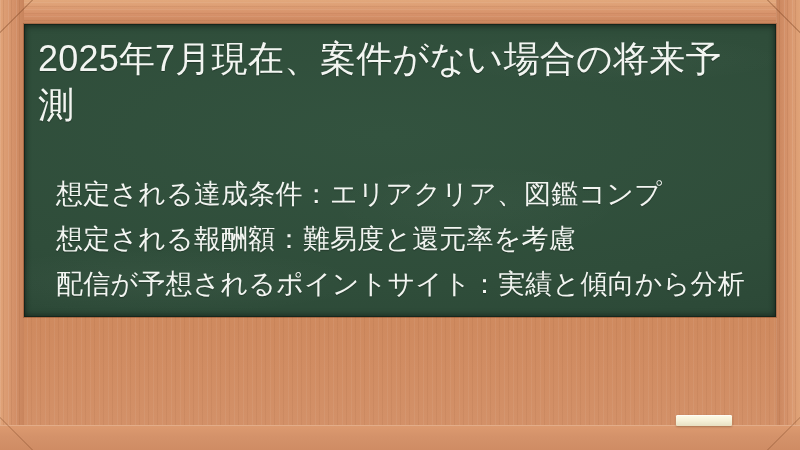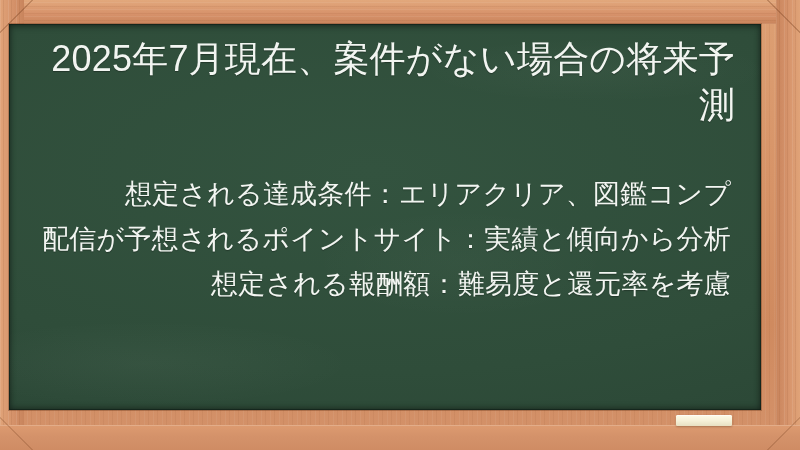--- a/index.html
+++ b/index.html
@@ -114,33 +114,32 @@
   .miter.tr { right: 0; top: 0;
     background: linear-gradient(225deg, rgba(0,0,0,0) 0 46%, rgba(110,56,24,0.30) 46% 49%, rgba(0,0,0,0) 49%); }
   .miter.bl { left: 0;  bottom: 0;
     background: linear-gradient(45deg,  rgba(0,0,0,0) 0 46%, rgba(110,56,24,0.22) 46% 49%, rgba(0,0,0,0) 49%); }
   .miter.br { right: 0; bottom: 0;
     background: linear-gradient(315deg, rgba(0,0,0,0) 0 46%, rgba(110,56,24,0.22) 46% 49%, rgba(0,0,0,0) 49%); }
 
   
   .board {
     position: absolute;
-    left: 9px;
+    left: 24px;
     top: 24px;
     width: 752px;
-    height: 386px;
+    height: 293px;
     background:
       radial-gradient(ellipse 120% 95% at 48% 38%, #33533f 0%, #2f4d3a 55%, #294434 100%);
     box-shadow:
       inset 0 0 0 1px rgba(12,28,20,0.55),
       inset 0 2px 7px rgba(0,0,0,0.42),
       inset 0 -2px 6px rgba(0,0,0,0.30),
       0 0 0 1px rgba(96,48,20,0.35);
     overflow: hidden;
-    text-align: right;
   }
   
   .board::after {
     content: "";
     position: absolute;
     inset: 0;
     pointer-events: none;
     background:
       radial-gradient(ellipse 40% 16% at 18% 88%, rgba(228,236,226,0.040), rgba(0,0,0,0) 70%),
       radial-gradient(ellipse 34% 12% at 78% 12%, rgba(228,236,226,0.030), rgba(0,0,0,0) 70%),
@@ -212,22 +211,22 @@
     <div class="miter br"></div>
   </div>
 
   <div class="board">
     <div class="board-inner">
 
       <h1 class="title">2025年7月現在、案件がない場合の将来予測</h1>
 
       <ul class="bullets">
         <li class="bullet">想定される達成条件：エリアクリア、図鑑コンプ</li>
+        <li class="bullet">想定される報酬額：難易度と還元率を考慮</li>
         <li class="bullet">配信が予想されるポイントサイト：実績と傾向から分析</li>
-        <li class="bullet">想定される報酬額：難易度と還元率を考慮</li>
       </ul>
 
     </div>
   </div>
 
   <div class="chalk"></div>
 
 </div>
 
 </body></html>

